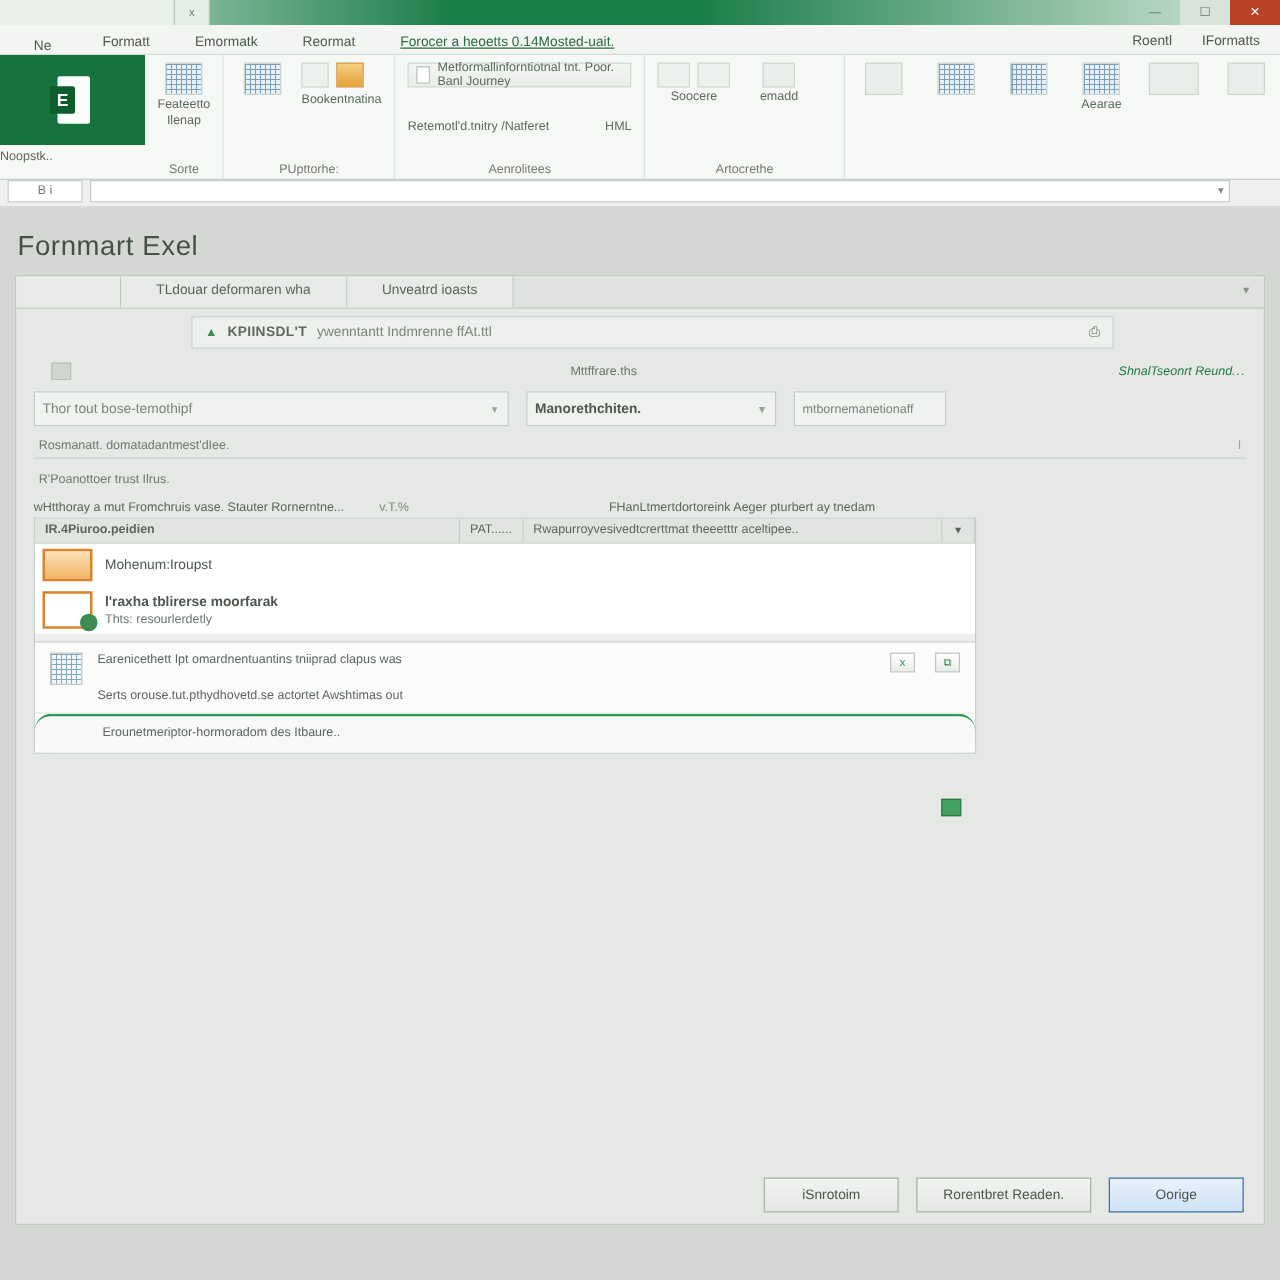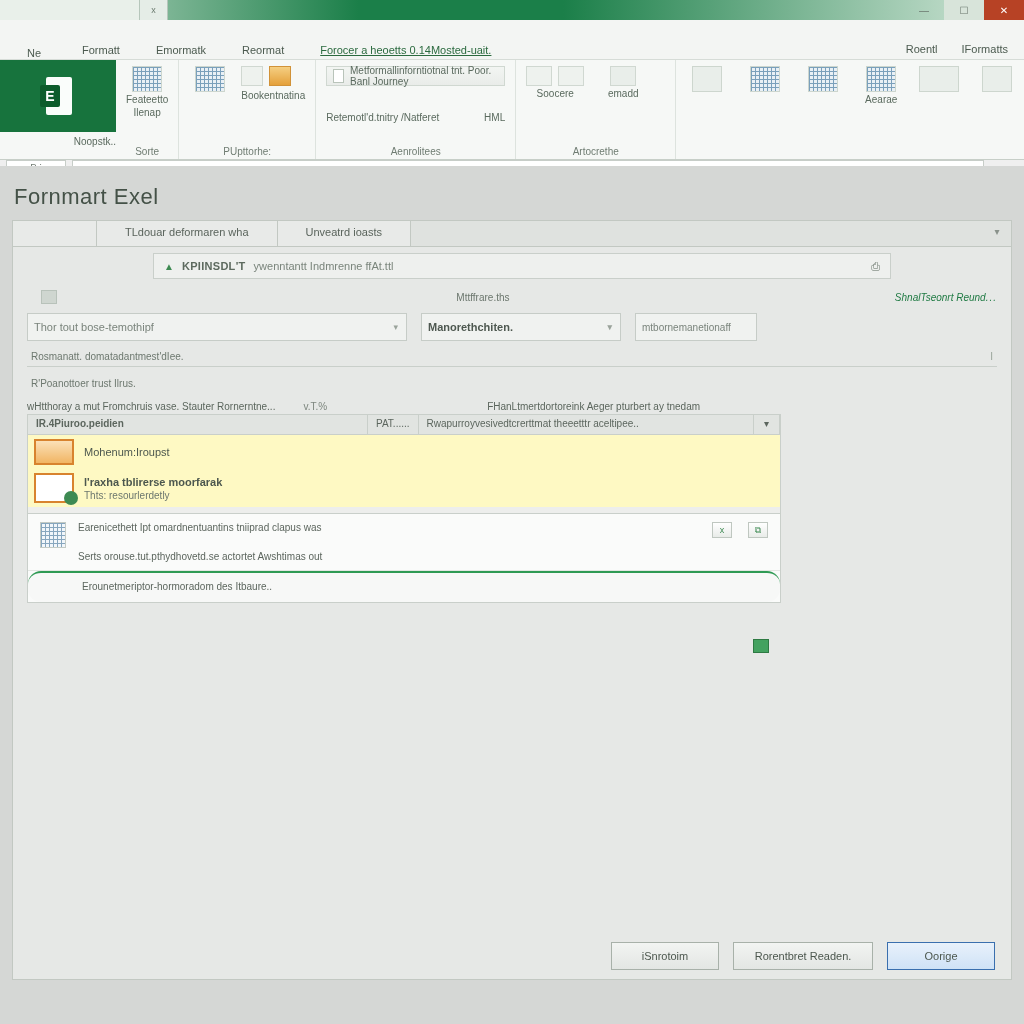--- a/index.html
+++ b/index.html
@@ -9,21 +9,21 @@
   .titlebar { height: 20px; display: flex; background: linear-gradient(90deg,#d1e4d6 0%, #1b7f49 35%, #1b7f49 55%, #d7e9dc 100%); }
   .titlebar .tab-stub { width: 140px; height: 20px; background: #e9f0ea; border-right: 1px solid #b6c6bb; }
   .titlebar .mini-icon { width: 28px; height: 20px; background: #e5ede7; border-right: 1px solid #b6c6bb; font-size: 9px; color:#6a7a6e; display:flex;align-items:center;justify-content:center;}
   .titlebar .spacer { flex: 1; }
   .titlebar .winbtn { width: 40px; height: 20px; display: flex; align-items:center; justify-content:center; font-size:10px; color:#6b776e; }
   .titlebar .winbtn.min{}
   .titlebar .winbtn.max{ background:#d8e4da; }
   .titlebar .winbtn.close{ background:#b74225; color:#fff; }
 
   
-  .ribbon-tabs { height: 40px; background: #f3f5f3; display:flex; align-items:flex-end; padding:0 4px; font-size:11px; color:#4b5a4f; border-bottom:1px solid #d6dcd7; }
+  .ribbon-tabs { height: 24px; background: #f3f5f3; display:flex; align-items:flex-end; padding:0 4px; font-size:11px; color:#4b5a4f; border-bottom:1px solid #d6dcd7; }
   .ribbon-tabs .filemenu { width:60px; text-align:center; }
   .ribbon-tabs .rtab { padding: 4px 18px 3px; }
   .ribbon-tabs .rtab.active { text-decoration: underline; color:#2b6a3f; }
   .ribbon-tabs .spacer { flex:1; }
   .ribbon-tabs .right-cmd { padding: 4px 12px; font-size:11px; }
 
   
   .ribbon { height: 100px; background: #f6f8f6; border-bottom: 1px solid #c7cfc8; display:flex; }
   .ribbon .file-block { width:116px; height:72px; background:#17733d; display:flex; align-items:center; justify-content:center; margin:0; }
   .ribbon .file-block svg { width:36px; height:42px; }
@@ -33,21 +33,21 @@
   .ribbon .group .bigbtn .ribicon { width:30px; height:26px; background:#e9eeea; border:1px solid #cdd6ce; }
   .ribbon .group .bigbtn .ribicon.grid { background:
       repeating-linear-gradient(#7aa0bb,#7aa0bb 1px, transparent 1px, transparent 4px),
       repeating-linear-gradient(90deg,#7aa0bb,#7aa0bb 1px, transparent 1px, transparent 4px),
       #e9f0f5; }
   .ribbon .group .minirow { display:flex; gap:6px; }
   .ribbon .group .minirow .mini { width:22px; height:20px; background:#eef2ee; border:1px solid #d0d8d1; }
   .ribbon .group .grouplabel { text-align:center; font-size:10px; color:#6f7c72; padding-top:2px; }
   .ribbon .group.wide .header-strip { height:20px; border:1px solid #d0d8d1; background:linear-gradient(#f2f5f2,#e9ece9); font-size:10px; color:#5a6a5e; display:flex; align-items:center; padding:0 6px; gap:6px; margin-bottom:4px;}
   .ribbon .group.wide .header-strip .sq{ width:14px;height:14px;border:1px solid #b9c4ba;background:#fff;}
-  .ribbon .file-below { font-size:10px; color:#5a6a5e; text-align:right; width:116px; padding-top:4px;padding-left:24px;}
+  .ribbon .file-below { font-size:10px; color:#5a6a5e; text-align:left; width:116px; padding-top:4px;}
 
   
   .formula-bar { height: 22px; background:#efefef; border-bottom:1px solid #cfd4cf; display:flex; align-items:flex-start; font-size:10px; color:#717b73; }
   .formula-bar .namebox{ width:60px; height:18px; margin:0 6px; background:#fff; border:1px solid #c7cdc8; text-align:center; line-height:16px;}
   .formula-bar .fx-area{ flex:1; height:18px; background:#fff; border:1px solid #c7cdc8; margin-right:40px; position:relative;}
   .formula-bar .fx-area .drop{ position:absolute; right:4px; top:2px; font-size:9px; color:#888;}
 
   
   .stage { position:absolute; left:0; right:0; top:166px; bottom:0; background:#d5d7d5; }
   .page-title { font-size:22px; color:#445147; padding:18px 14px 10px; letter-spacing:.5px; }
@@ -85,21 +85,21 @@
 
   .split-row{ margin:8px 14px 0 14px; display:flex; gap:160px; font-size:10px; color:#5b665d;}
   .split-row .col{ display:flex; gap:28px; align-items:center;}
   .split-row .col .pct{ color:#7e877f;}
   .split-box{ margin:2px 230px 0 14px; border:1px solid #c9cfca; background:#edeeec; }
 
   .sel-header{ height:20px; background:#e1e4e1; border-bottom:1px solid #c9cfca; display:flex; font-size:10px; color:#5c665e;}
   .sel-header .cell{ padding:3px 8px; border-right:1px solid #c9cfca;}
   .sel-header .cell.first{ flex:0 0 340px; font-weight:600;}
   
-  .sel-rows{ background:#fef9c3; }
+  .sel-rows{ background:#ffffff; }
   .sel-row{ display:flex; align-items:center; gap:10px; font-size:11px; color:#4c574e; padding:4px 6px; }
   .sel-row.first .thumb{ width:40px; height:26px; border:2px solid #d8832e; background:linear-gradient(#fbe1b8,#f1b564); }
   .sel-row .thumb2{ width:40px; height:30px; border:2px solid #d8832e; background:
       linear-gradient(#fff,#fff) padding-box,
       repeating-linear-gradient(45deg,#e8e8e8 0 2px, transparent 2px 4px);
       position:relative;}
   .sel-row .thumb2::after{content:""; position:absolute; right:-6px; bottom:-4px; width:14px;height:14px; background:#3d8a52; border-radius:50%;}
   .sel-row .sub{ font-size:10px; color:#6c776e;}
 
   

